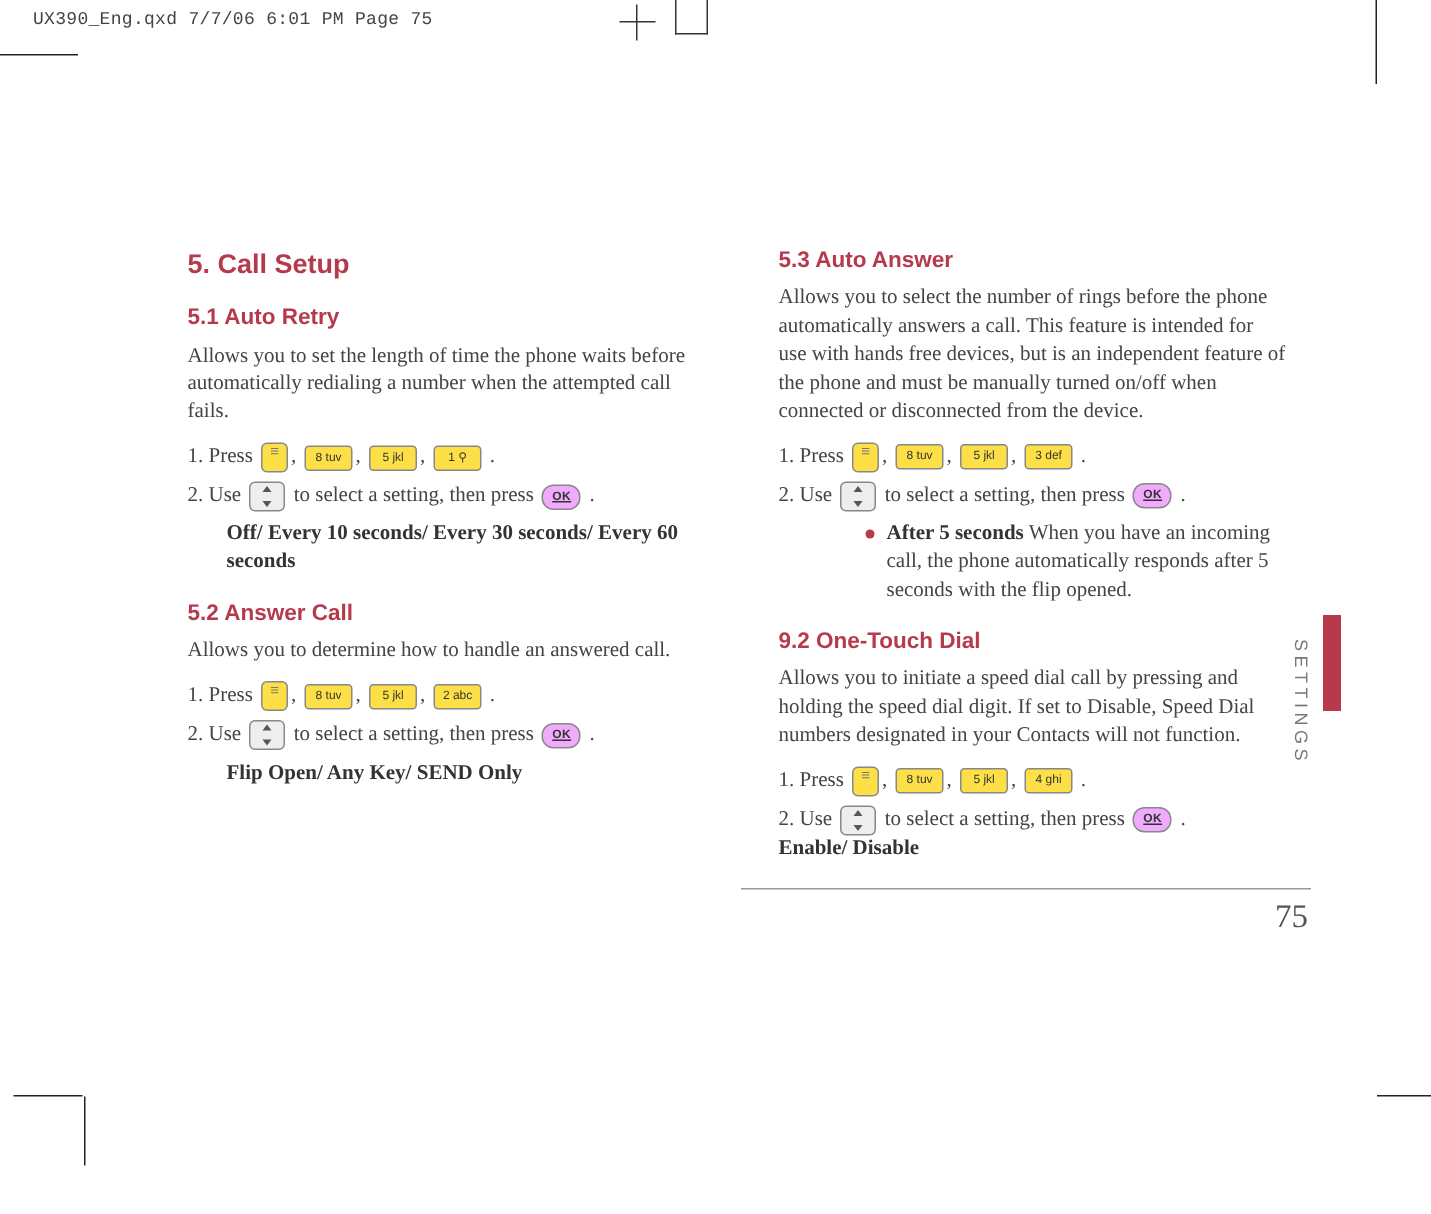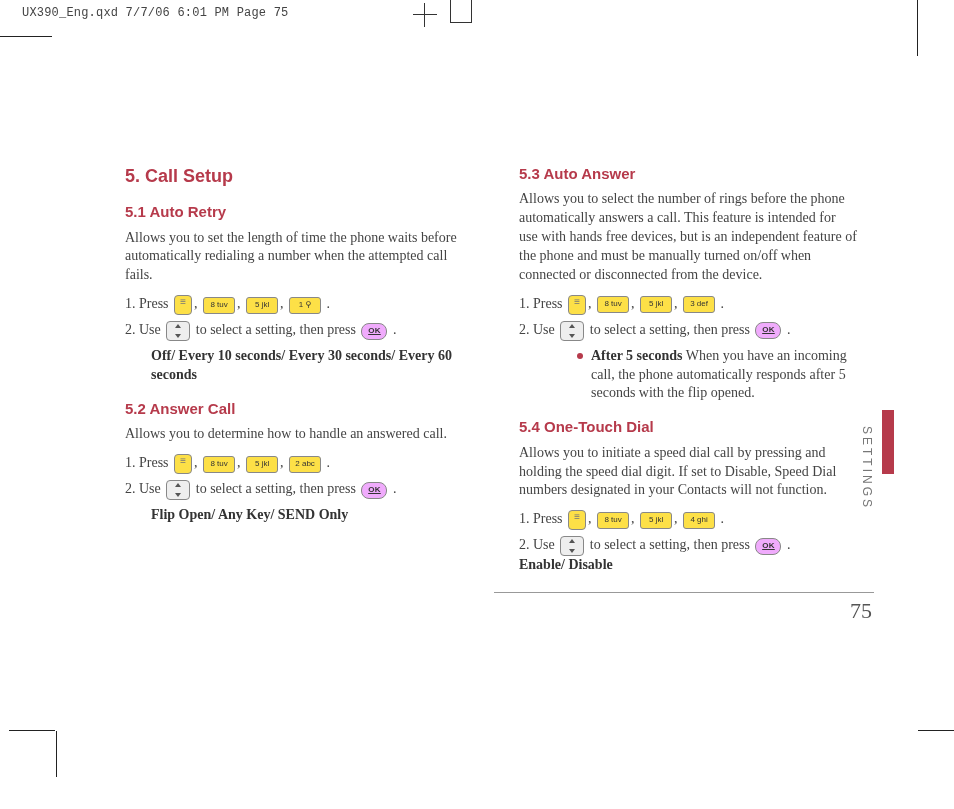--- a/index.html
+++ b/index.html
@@ -234,21 +234,21 @@
       <span class="key nav"></span>
       <span> to select a setting, then press </span>
       <span class="key ok">OK</span><span> .</span>
     </div>
     <ul class="bullets">
       <li>
         <b>After 5 seconds</b><span> When you have an incoming call, the phone automatically responds after 5 seconds with the flip opened.</span>
       </li>
     </ul>
 
-    <h2 class="sub">5.4 One-Touch Dial</h2>
+    <h2 class="sub">9.2 One-Touch Dial</h2>
     <p>Allows you to initiate a speed dial call by pressing and holding the speed dial digit. If set to Disable, Speed Dial numbers designated in your Contacts will not function.</p>
     <div class="step">
       <span>1. Press </span>
       <span class="key soft"></span><span>, </span>
       <span class="key">8 tuv</span><span>, </span>
       <span class="key">5 jkl</span><span>, </span>
       <span class="key">4 ghi</span><span> .</span>
     </div>
     <div class="step">
       <span>2. Use </span>

